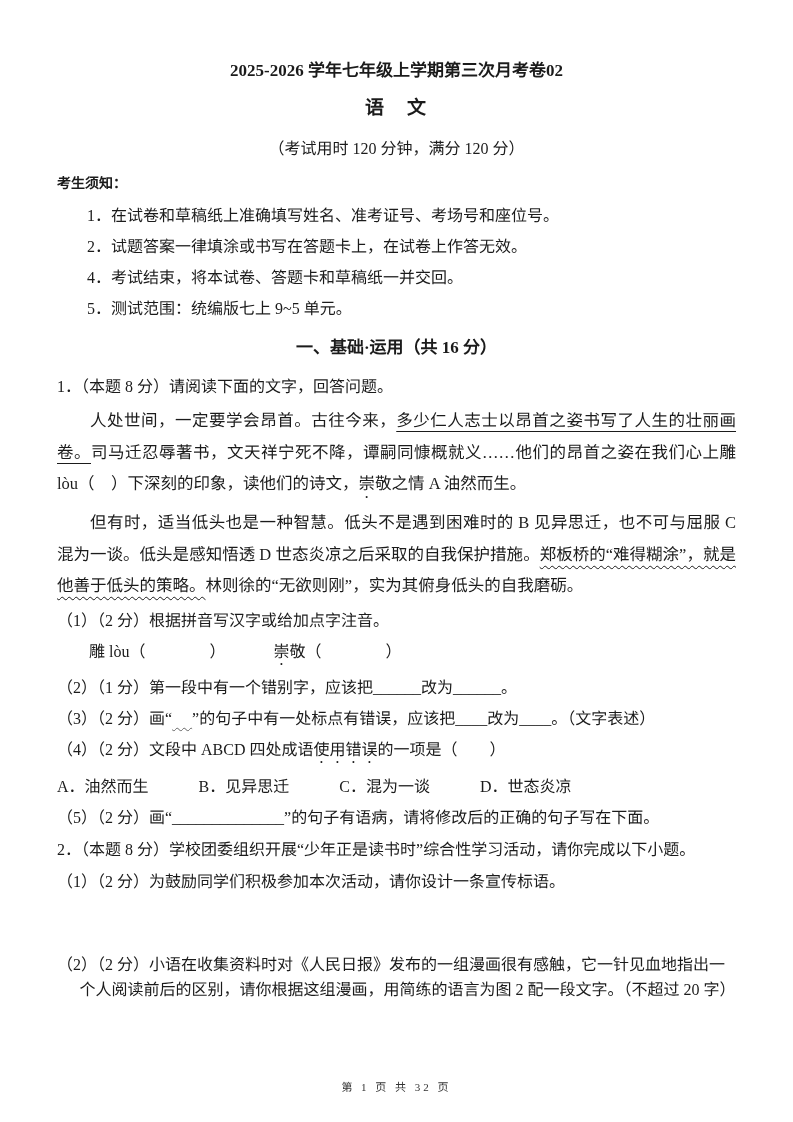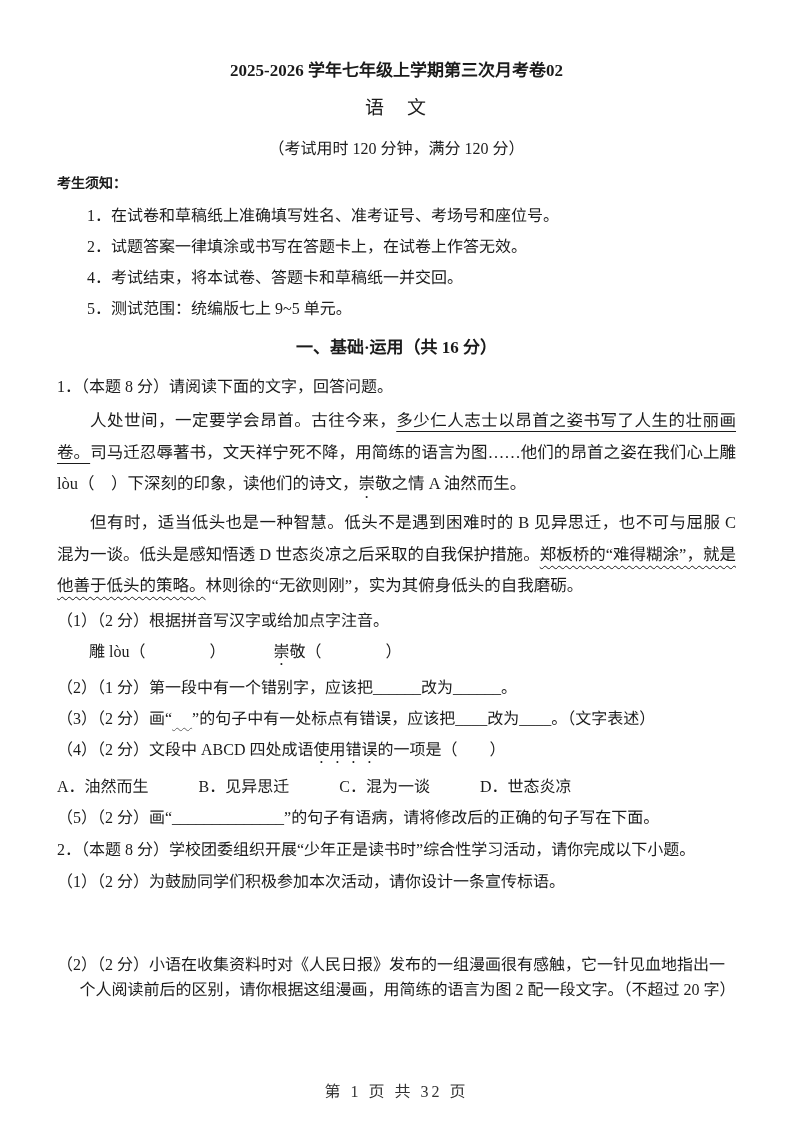--- a/index.html
+++ b/index.html
@@ -19,21 +19,21 @@
   .center { text-align: center; }
 
   .doc-title {
     font-size: 17px;
     font-weight: bold;
     line-height: 26px;
     margin: 0;
   }
   .subject-title {
     font-size: 19px;
-    font-weight: normal;
+    font-weight: bold;
     line-height: 28px;
     margin: 10px 0 0 0;
     letter-spacing: 2px;
   }
   .exam-info {
     font-size: 16px;
     line-height: 26px;
     margin-top: 14px;
   }
 
@@ -97,21 +97,21 @@
   .option { margin-right: 42px; }
   .option:last-child { margin-right: 0; }
 
   .answer-space { height: 52px; }
 
   .page-footer {
     position: absolute;
     left: 0; right: 0;
     top: 1066px;
     text-align: center;
-    font-size: 16px;
+    font-size: 11px;
     color: #333;
     letter-spacing: 3px;
   }
 </style>
 </head>
 <body>
 
 <div class="page">
 
   <header>
@@ -126,21 +126,21 @@
     <div class="notice-item">2．试题答案一律填涂或书写在答题卡上，在试卷上作答无效。</div>
     <div class="notice-item">4．考试结束，将本试卷、答题卡和草稿纸一并交回。</div>
     <div class="notice-item">5．测试范围：统编版七上 9~5 单元。</div>
   </section>
 
   <h3 class="section-heading">一、基础·运用（共 16 分）</h3>
 
   <section>
     <div class="q-stem">1．（本题 8 分）请阅读下面的文字，回答问题。</div>
 
-    <p class="passage"><span>人处世间，一定要学会昂首。古往今来，</span><span class="u-line">多少仁人志士以昂首之姿书写了人生的壮丽画卷。</span><span>司马迁忍辱著书，文天祥宁死不降，用简练的语言为图……他们的昂首之姿在我们心上雕 lòu（　）下深刻的印象，读他们的诗文，</span><span class="emph-dot">崇</span><span>敬之情 A 油然而生。</span></p>
+    <p class="passage"><span>人处世间，一定要学会昂首。古往今来，</span><span class="u-line">多少仁人志士以昂首之姿书写了人生的壮丽画卷。</span><span>司马迁忍辱著书，文天祥宁死不降，谭嗣同慷概就义……他们的昂首之姿在我们心上雕 lòu（　）下深刻的印象，读他们的诗文，</span><span class="emph-dot">崇</span><span>敬之情 A 油然而生。</span></p>
 
     <p class="passage"><span>但有时，适当低头也是一种智慧。低头不是遇到困难时的 B 见异思迁，也不可与屈服 C 混为一谈。低头是感知悟透 D 世态炎凉之后采取的自我保护措施。</span><span class="wavy-line">郑板桥的“难得糊涂”，就是他善于低头的策略。</span><span>林则徐的“无欲则刚”，实为其俯身低头的自我磨砺。</span></p>
 
     <div class="subq">（1）（2 分）根据拼音写汉字或给加点字注音。</div>
 
     <div class="subq pinyin-row"><span class="pinyin-item1">雕 lòu（　　　　）</span><span class="emph-dot">崇</span><span>敬（　　　　）</span></div>
 
     <div class="subq">（2）（1 分）第一段中有一个错别字，应该把______改为______。</div>
 
     <div class="subq"><span>（3）（2 分）画“</span><span class="blank-wavy">&nbsp;&nbsp;&nbsp;&nbsp;&nbsp;</span><span>”的句子中有一处标点有错误，应该把____改为____。（文字表述）</span></div>

